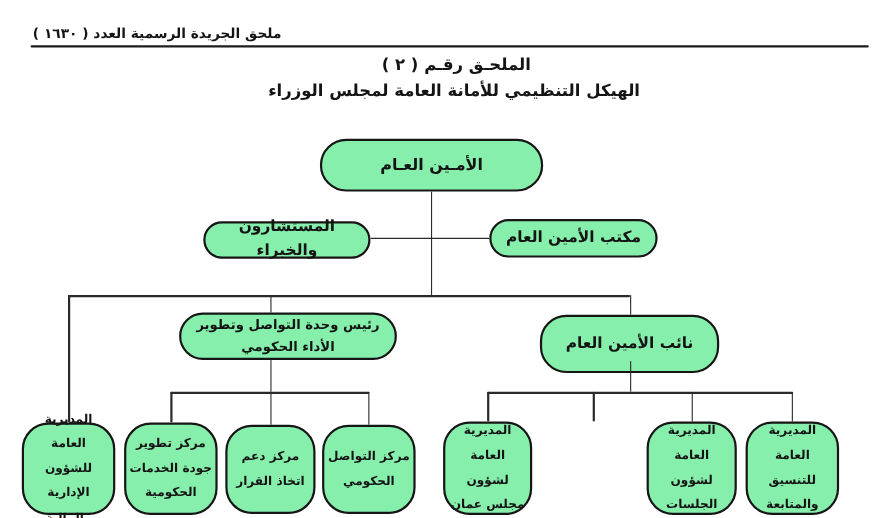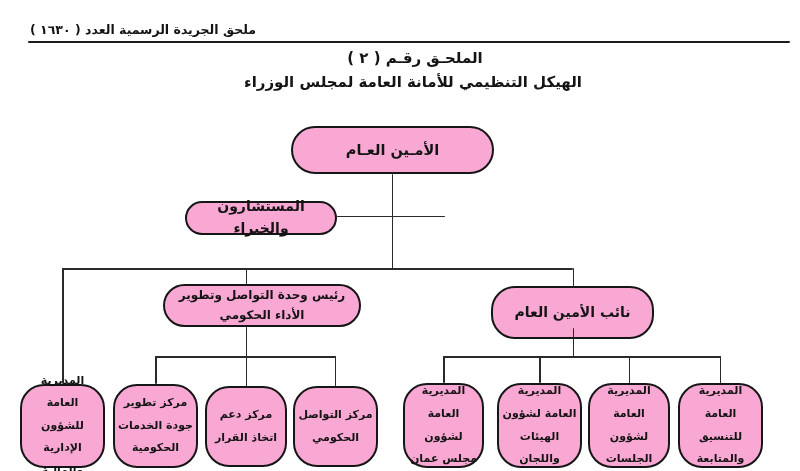--- a/index.html
+++ b/index.html
@@ -26,21 +26,21 @@
     text-align: center; font-size: 15px; font-weight: bold;
   }
   .doc-subtitle {
     position: absolute; left: 0; top: 57px; width: 826px;
     text-align: center; font-size: 15px; font-weight: bold;
   }
 
   .node {
     position: absolute;
     border: 2px solid #161616;
-    background: #f9a8d4;
+    background: #86efac;
     display: flex; align-items: center; justify-content: center;
     text-align: center; font-weight: bold;
     line-height: 1.55;
     padding: 2px 3px;
   }
   .n-root   { font-size: 14.5px; }
   .n-staff  { font-size: 14px; }
   .n-mid    { font-size: 12px; line-height: 1.6; }
   .n-leaf   { font-size: 11px; line-height: 2.05; }
 
@@ -54,31 +54,31 @@
 <div class="stage">
 
   <div class="gazette-header">ملحق الجريدة الرسمية العدد ( ١٦٣٠ )</div>
   <div class="header-rule"></div>
   <div class="doc-title">الملحـق رقـم ( ٢ )</div>
   <div class="doc-subtitle">الهيكل التنظيمي للأمانة العامة لمجلس الوزراء</div>
 
   <div class="node n-root" style="left:291px; top:110px; width:203px; height:48px;">الأمـين العـام</div>
 
   <div class="node n-staff" style="left:185px; top:185px; width:152px; height:34px;">المستشارون والخبراء</div>
+  <div class="node n-staff" style="left:445px; top:183px; width:153px; height:35px;">مكتب الأمين العام</div>
 
   <div class="node n-mid" style="left:163px; top:268px; width:198px; height:43px;">رئيس وحدة التواصل وتطوير الأداء الحكومي</div>
   <div class="node n-staff" style="left:491px; top:270px; width:163px; height:53px;">نائب الأمين العام</div>
 
   <div class="node n-leaf" style="left:20px;  top:368px; width:85px; height:84px;">المديرية العامة للشؤون الإدارية والمالية</div>
   <div class="node n-leaf" style="left:113px; top:368px; width:85px; height:84px;">مركز تطوير جودة الخدمات الحكومية</div>
   <div class="node n-leaf" style="left:205px; top:370px; width:82px; height:81px;">مركز دعم اتخاذ القرار</div>
   <div class="node n-leaf" style="left:293px; top:370px; width:85px; height:81px;">مركز التواصل الحكومي</div>
 
   <div class="node n-leaf" style="left:403px; top:367px; width:81px; height:85px;">المديرية العامة لشؤون مجلس عمان</div>
-  <div class="node n-leaf" style="left:497px; top:367px; width:85px; height:85px;">المديرية العامة لشؤون الهيئات واللجان</div>
   <div class="node n-leaf" style="left:588px; top:367px; width:82px; height:85px;">المديرية العامة لشؤون الجلسات</div>
   <div class="node n-leaf" style="left:678px; top:367px; width:85px; height:85px;">المديرية العامة للتنسيق والمتابعة</div>
 
   <div class="line v" style="left:391.5px; top:158px; height:94px;"></div>
   <div class="line h" style="left:337px;   top:199.5px; width:108px;"></div>
 
   <div class="line h" style="left:62px;    top:252px; width:511px;"></div>
   <div class="line v" style="left:62px;    top:252px; height:116px;"></div>
   <div class="line v" style="left:245.5px; top:252px; height:16px;"></div>
   <div class="line v" style="left:572.5px; top:252px; height:18px;"></div>

